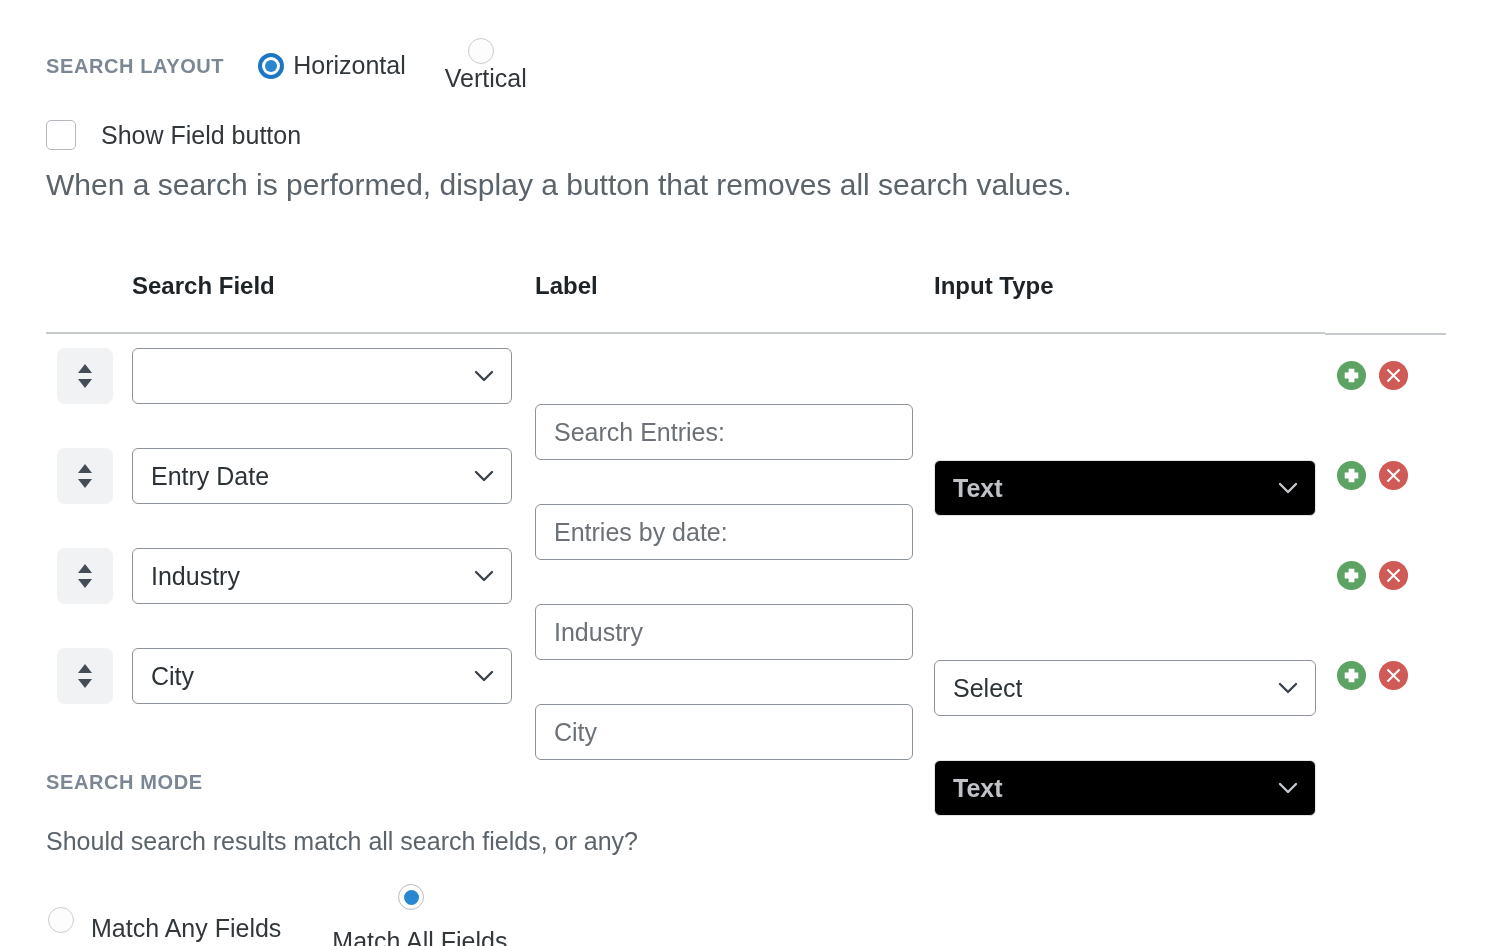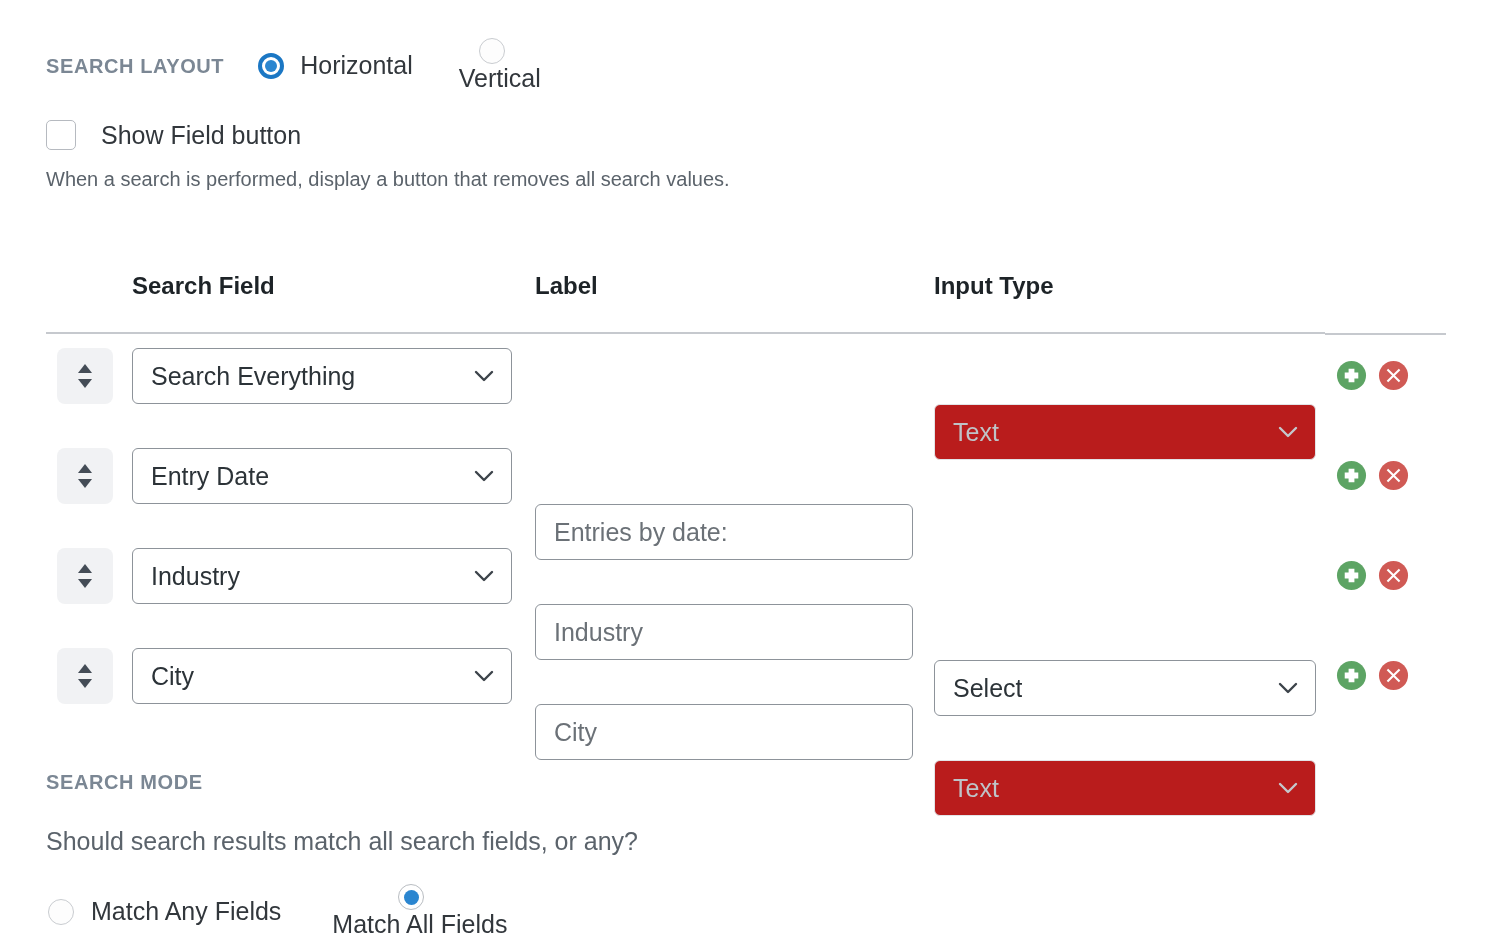--- a/index.html
+++ b/index.html
@@ -39,21 +39,21 @@
   .radio-option {
     display: flex;
     align-items: center;
     margin-right: 30px;
     cursor: pointer;
   }
   .radio-option:last-child { margin-right: 0; flex-direction: column; }
   .radio-option .rlabel {
     font-size: 25px;
     color: #32373c;
-    margin-left: 16px;
+    margin-left: 9px;
     white-space: nowrap;
   }
   .radio {
     width: 26px; height: 26px;
     border-radius: 50%;
     box-sizing: border-box;
     background: #fdfdfd;
     flex: 0 0 auto;
     position: relative;
   }
@@ -107,21 +107,21 @@
   .check-row .clabel {
     font-size: 25px;
     color: #32373c;
     margin-left: 25px;
     white-space: nowrap;
   }
   .help-text {
     position: absolute;
     left: 46px;
     top: 168px;
-    font-size: 20px;
+    font-size: 30px;
     color: #5b636b;
     white-space: nowrap;
     text-align: center;
   }
 
   
   .table { position: absolute; left: 0; top: 272px; width: 1494px; }
   .thead { position: relative; height: 60px; text-align: right; }
   .th {
     position: absolute;
@@ -190,21 +190,22 @@
   .field.placeholder .txt { color: #6b7177; }
   .field .chev {
     position: absolute;
     right: 17px;
     top: 50%;
     margin-top: -6px;
     width: 20px; height: 12px;
   }
   .field.disabled {
     border-color: #e2e4e7;
-    background: #b91c1c;
+    background: #000000;
+    font-weight: bold;
   }
   .field.disabled .txt { color: #bfc3c7; }
 
   .cell-field { left: 132px; width: 380px; }
   .cell-label { left: 535px; width: 378px; }
   .cell-type  { left: 934px; width: 382px; }
 
   .cell-actions {
     left: 1336px;
     top: 12px;
@@ -234,21 +235,21 @@
     white-space: nowrap;
   }
   .mode-radios {
     position: absolute;
     left: 48px;
     top: 884px;
     display: flex;
     align-items: center;
   }
   .mode-radios .radio-option { margin-right: 34px; }
-  .mode-radios .rlabel { margin-left: 17px; }
+  .mode-radios .rlabel { margin-left: 17px; margin-top: 17px; }
 </style>
 </head>
 <body>
 
 <div class="page">
 
   <div class="layout-row">
     <span class="section-label">SEARCH LAYOUT</span>
 
     <div class="radio-option">
@@ -284,24 +285,26 @@
     <div class="rows">
 
       <div class="row">
         <div class="cell drag-handle">
           <svg width="20" height="30" viewBox="0 0 20 30" aria-hidden="true">
             <polygon points="10,3 17,12 3,12" fill="#444c56"></polygon>
             <polygon points="10,27 17,18 3,18" fill="#444c56"></polygon>
           </svg>
         </div>
         <div class="cell cell-field field">
-          <span class="txt">Search Everything</span>
           <svg class="chev" viewBox="0 0 20 12">
             <path d="M2 2 L10 10 L18 2" fill="none" stroke="#3c434a" stroke-width="2.4" stroke-linecap="round" stroke-linejoin="round"></path>
           </svg>
+        </div>
+        <div class="cell cell-label field placeholder">
+          <span class="txt">Search Entries:</span>
         </div>
         <div class="cell cell-type field disabled">
           <span class="txt">Text</span>
           <svg class="chev" viewBox="0 0 20 12">
             <path d="M2 2 L10 10 L18 2" fill="none" stroke="#c4c8cc" stroke-width="2.4" stroke-linecap="round" stroke-linejoin="round"></path>
           </svg>
         </div>
         <div class="cell cell-actions">
           <svg class="act-btn" viewBox="0 0 32 32">
             <circle cx="16" cy="16" r="15" fill="#5da464"></circle>

